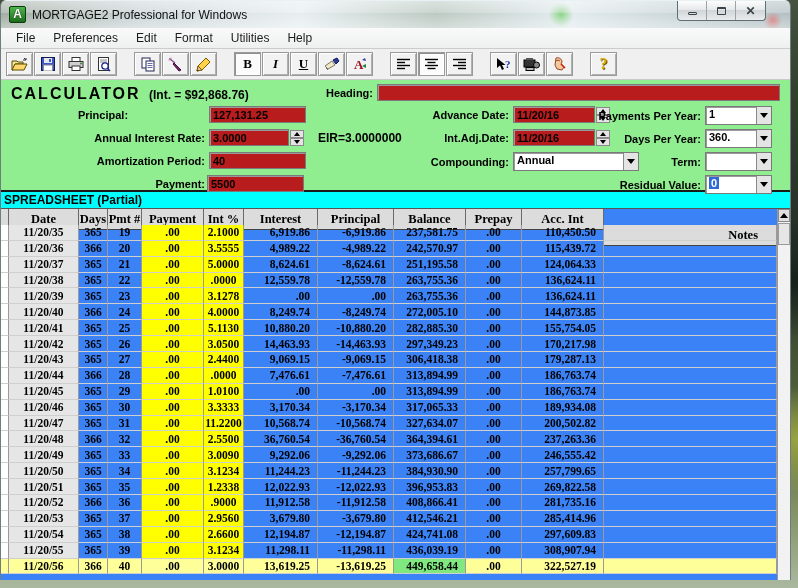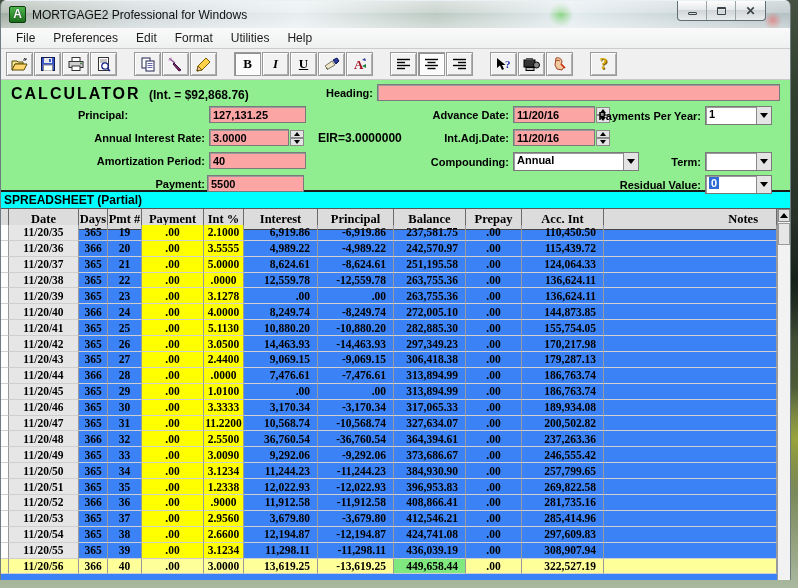--- a/index.html
+++ b/index.html
@@ -85,21 +85,21 @@
 
   
   .calc {
     position:relative; height:112px; background:#90ee90; border-bottom:2px solid #1a1a1a;
     font-weight:bold;
   }
   .calc-title { position:absolute; left:10px; top:5px; font-size:16px; letter-spacing:2px; color:#000; font-weight:bold; }
   .calc-sub { position:absolute; left:148px; top:8px; font-size:12px; color:#000; }
   .lbl { font-size:11px; color:#000; text-align:right; white-space:nowrap; }
   .fld {
-    background:#fca5a5; border:1px solid #7a7a7a;
+    background:#b91c1c; border:1px solid #7a7a7a;
     box-shadow:inset 1px 1px 0 #9a9a9a;
     font-weight:bold; font-size:11px; color:#000; padding:1px 3px;
     font-family:"Liberation Sans",sans-serif;
   }
   input.fld { outline:none; }
   .row-abs { position:absolute; display:flex; align-items:center; }
   .spinner { display:inline-flex; flex-direction:column; margin-left:1px; }
   .spin-btn {
     width:14px; height:8px; background:#e4e4e4; border:1px solid #8a8a8a;
     display:flex; align-items:center; justify-content:center;
@@ -124,21 +124,21 @@
   .grid { display:grid; width:776px;
     grid-template-columns:8px 70px 29px 34px 62px 40px 74px 76px 72px 56px 82px 1fr;
     grid-auto-rows:15.9px;
     font-family:"Liberation Serif",serif; font-weight:bold; font-size:11.5px;
   }
   .hcell {
     height:21px; background:#dcdcdc; border-right:1px solid #6a6a6a; border-bottom:1px solid #444;
     display:flex; align-items:center; justify-content:center;
     font-size:12.5px; color:#000;
   }
-  .hcell.notes { justify-content:flex-end; padding-right:18px; }
+  .hcell.notes { justify-content:flex-end; padding-right:18px;margin-top:16px; }
   .cell {
     border-right:1px solid #9a9a9a; border-bottom:1px solid #cfcfcf;
     display:flex; align-items:center; justify-content:flex-end;
     padding-right:7px; color:#000; white-space:nowrap; overflow:hidden;
   }
   .cell.center { justify-content:center; padding-right:0; }
   .cell.gutter { background:#fff; padding:0; }
   .cell.datec { background:#e6e6e6; justify-content:center; padding-right:0; }
   .cell.yellow { background:#ffff00; justify-content:center; padding-right:0; }
   .lastrow .cell { background:#ffff99; }
@@ -416,20 +416,29 @@
         <span class="drop">
             <span class="tri-dn"></span>
           </span>
       </span>
     </div>
 
     <div class="row-abs" style="left:560px; top:26px;">
       <span class="lbl" style="width:140px;">Payments Per Year:</span>
       <span class="combo" style="width:67px; height:19px; margin-left:4px;">
         <span class="val">1</span>
+        <span class="drop">
+            <span class="tri-dn"></span>
+          </span>
+      </span>
+    </div>
+    <div class="row-abs" style="left:560px; top:49px;">
+      <span class="lbl" style="width:140px;">Days Per Year:</span>
+      <span class="combo" style="width:67px; height:19px; margin-left:4px;">
+        <span class="val">360.</span>
         <span class="drop">
             <span class="tri-dn"></span>
           </span>
       </span>
     </div>
     <div class="row-abs" style="left:560px; top:72px;">
       <span class="lbl" style="width:140px;">Term:</span>
       <span class="combo" style="width:67px; height:19px; margin-left:4px;">
         <span class="val"></span>
         <span class="drop">

